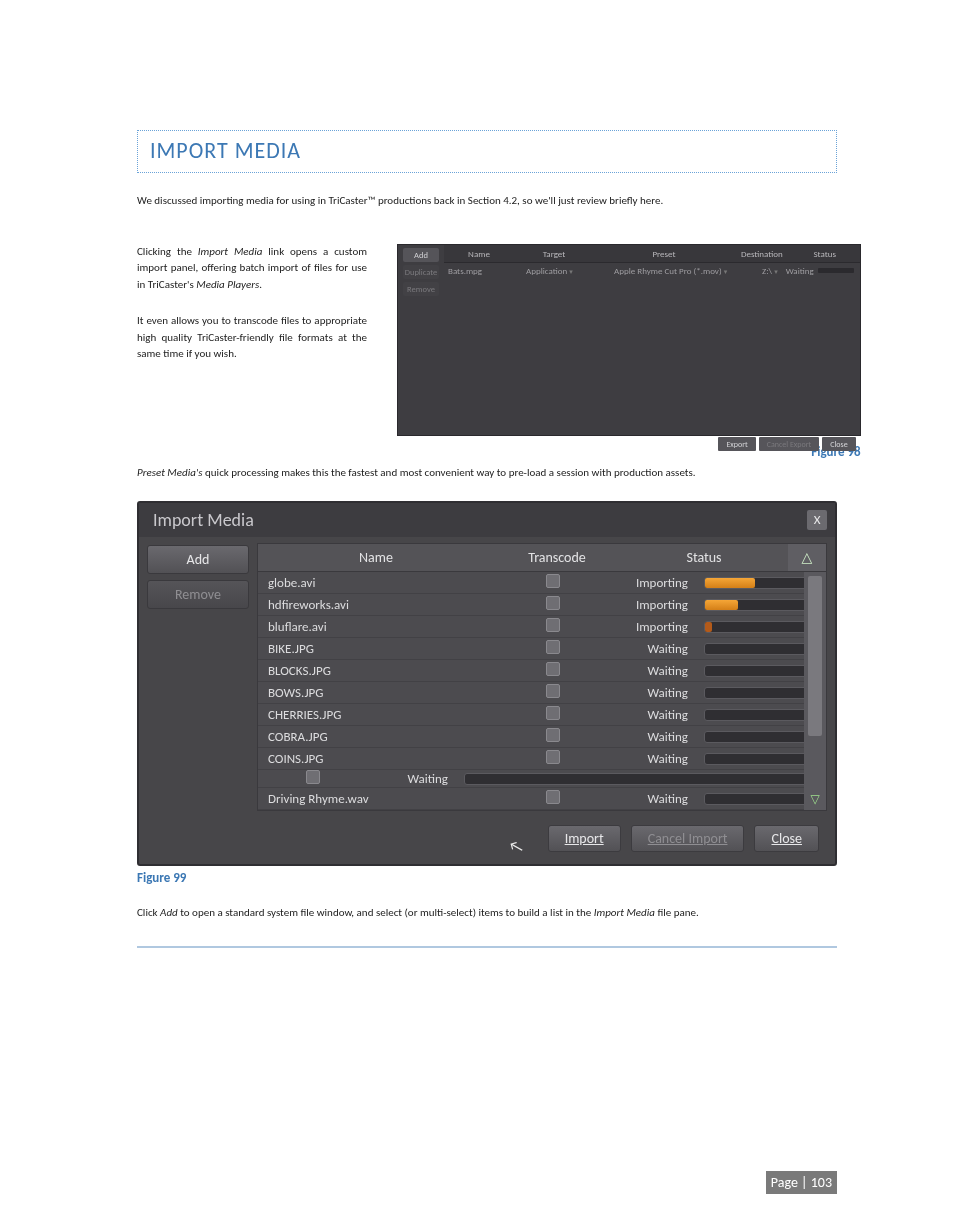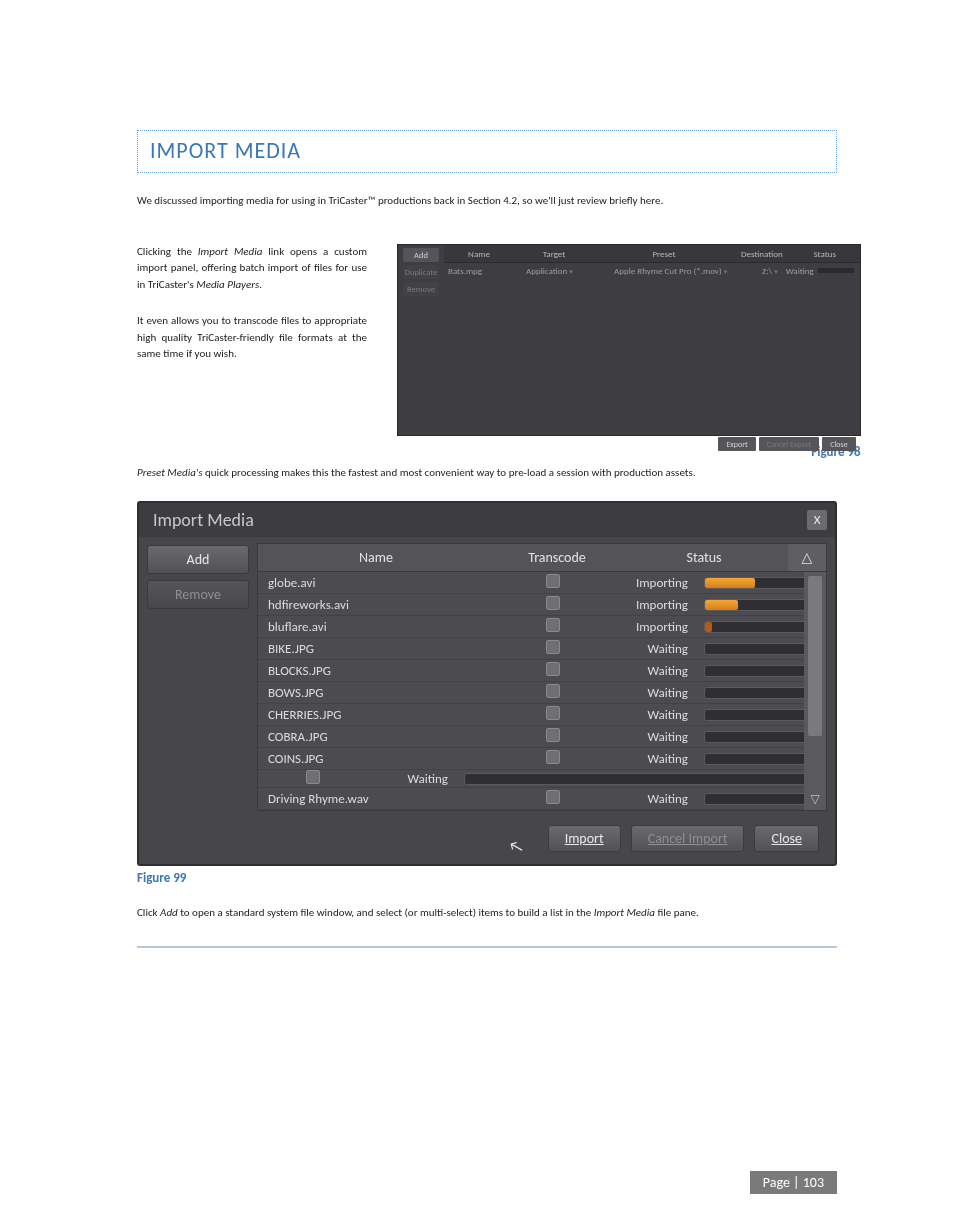--- a/index.html
+++ b/index.html
@@ -6,21 +6,21 @@
   .page{width:880px;min-height:1227px;margin:0 auto;position:relative;box-sizing:border-box;padding:130px 80px 40px 100px;}
   .h2wrap{border:1px dotted #6aa3d8;padding:6px 0 8px 12px;margin-bottom:20px;}
   .h2{color:#3c78b4;font-size:22px;letter-spacing:1px;}
   .body{font-size:11px;line-height:1.5;text-align:justify;color:#222;margin:0 0 20px 0;}
   .cols{display:flex;gap:30px;margin-top:34px;}
   .col-left{flex:0 0 230px;}
   .col-right{flex:1;}
   .figcap{color:#3c78b4;font-size:13px;font-weight:bold;text-align:right;margin-top:8px;}
   .figcap.left{text-align:left;margin-top:4px;margin-bottom:20px;}
   .footer{position:absolute;right:80px;bottom:36px;}
-  .pagebadge{background:#7a7a7a;color:#fff;font-size:14px;padding:3px 13px;}
+  .pagebadge{background:#7a7a7a;color:#fff;font-size:14px;padding:3px 5px;}
   .hr{border:none;border-top:2px solid #b0c8e0;margin:24px 0 10px 0;}
 
   
   .fig98{background:#3e3d41;border:1px solid #2a292d;height:190px;font-size:9px;color:#a8a7ab;position:relative;}
   .fig98-head{display:flex;background:#38373b;border-bottom:1px solid #2b2a2e;}
   .fig98-head .hc{padding:3px 0;text-align:center;color:#b8b7bb;}
   .fig98-side{position:absolute;left:0;top:0;width:46px;}
   .fig98-btn{background:#555459;color:#cfcfd2;text-align:center;font-size:8.5px;padding:2px 0;margin:3px 5px;border-radius:2px;}
   .fig98-btn.dim{color:#7b7a7e;background:#424145;}
   .fig98-row{display:flex;color:#9e9da1;}

